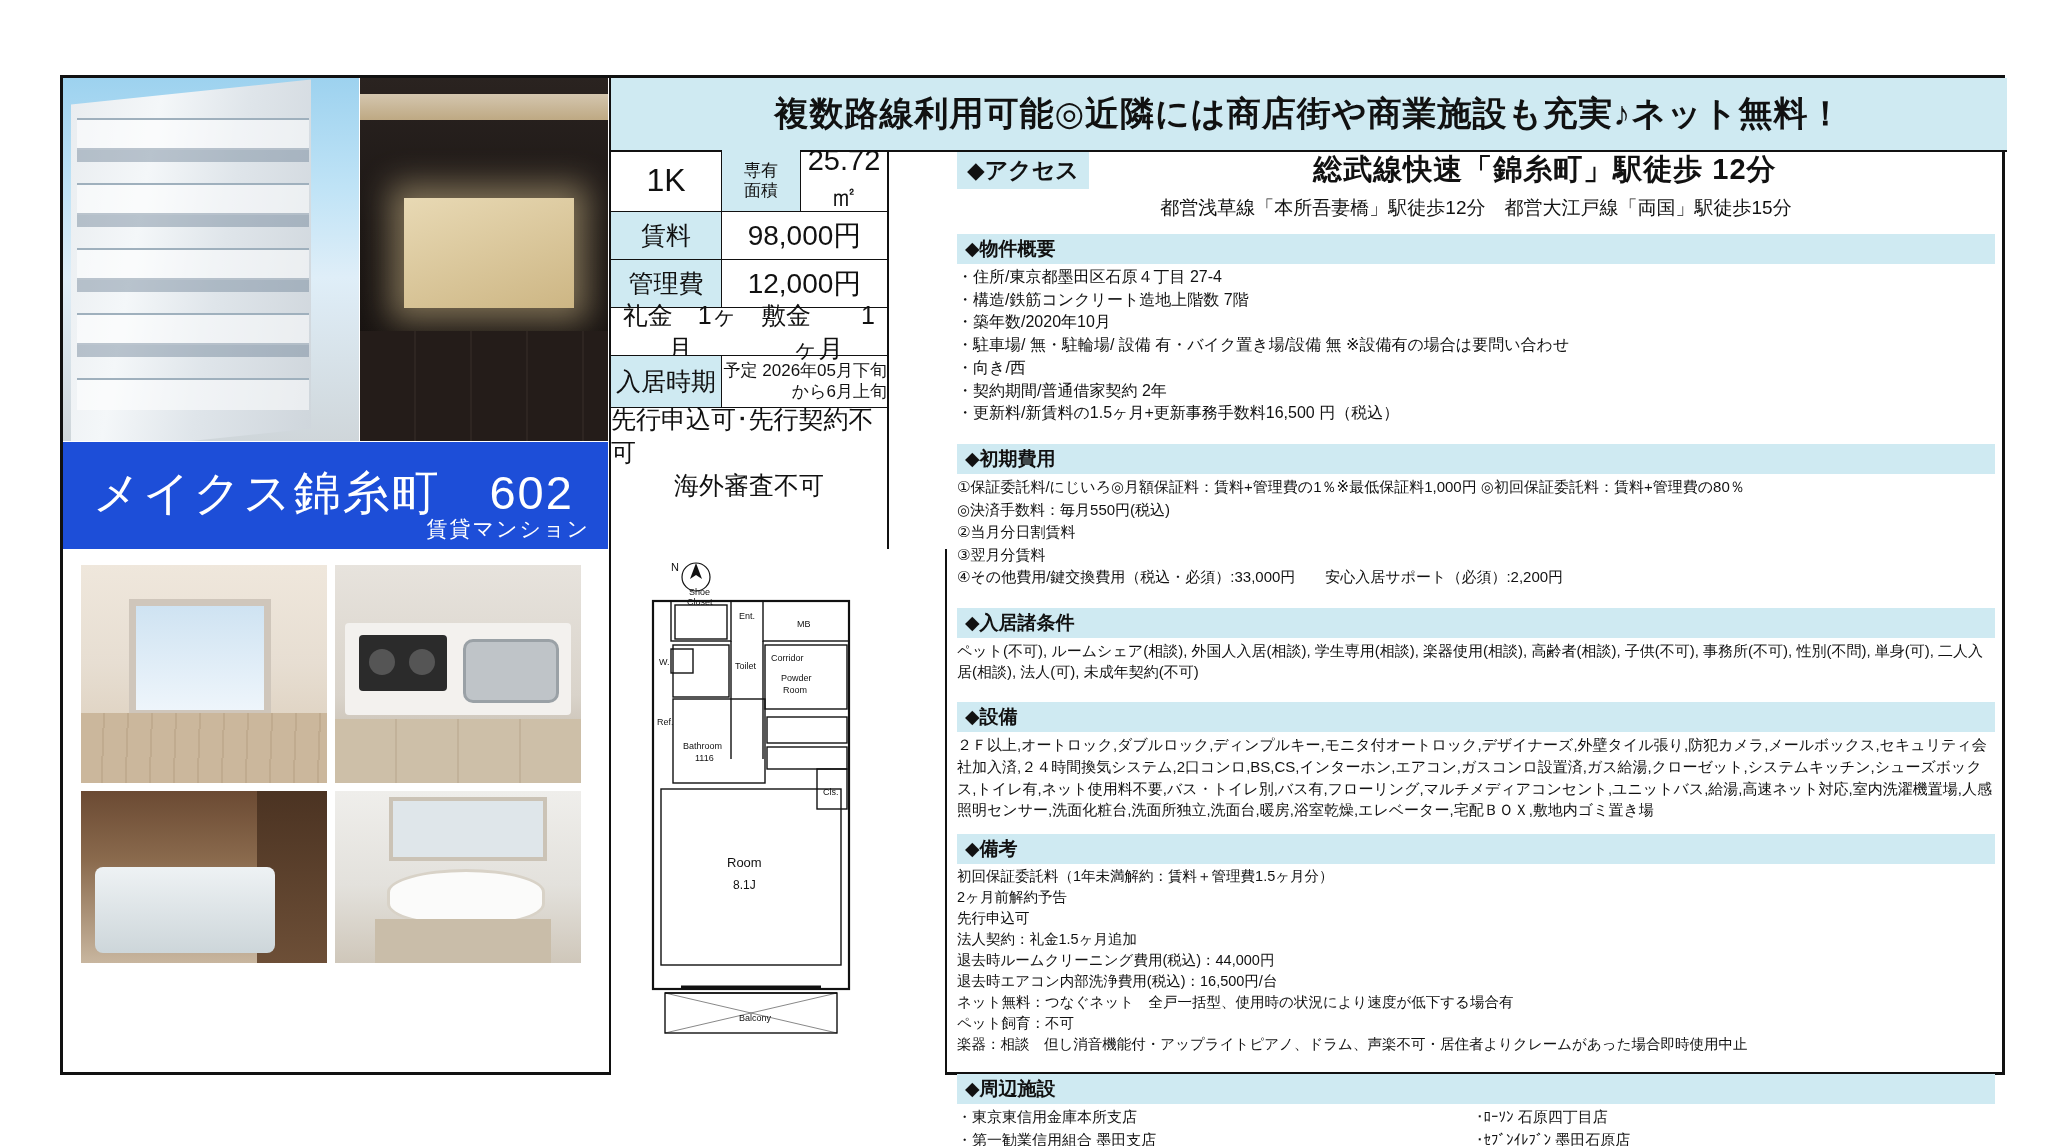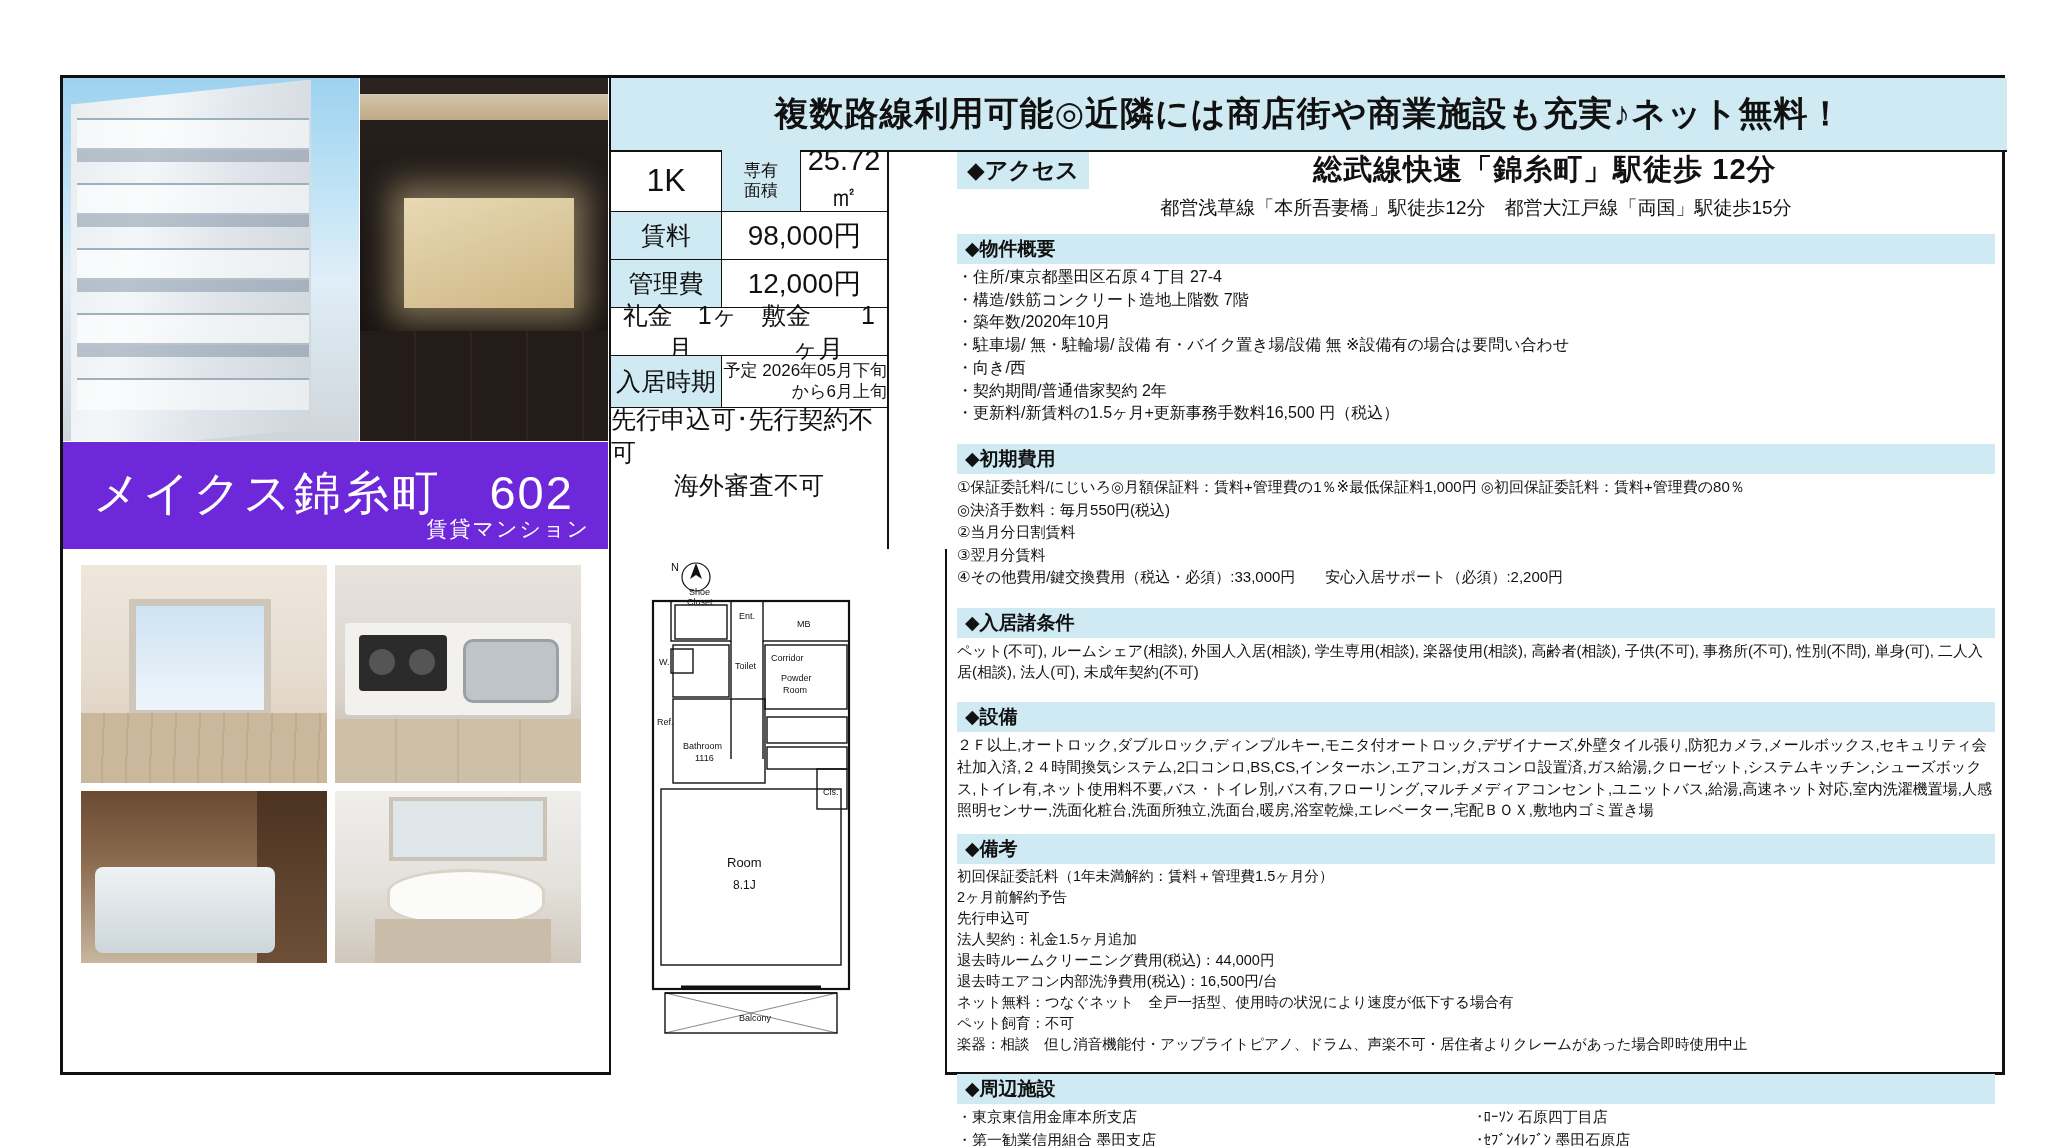--- a/index.html
+++ b/index.html
@@ -15,21 +15,21 @@
      background:linear-gradient(100deg,#e9edf0 0%,#f4f7f9 30%,#dfe5ea 60%,#cfd6dc 100%);
      transform:skewY(-6deg);}
   .ph-ext .flr{position:absolute;left:14px;width:232px;height:14px;background:rgba(110,130,150,.45);}
   .ph-ext .rail{position:absolute;left:14px;width:232px;height:30px;background:rgba(255,255,255,.55);border-top:2px solid #9fb0bd;}
   .ph-int1{left:297px;top:0;width:248px;height:363px;
     background:linear-gradient(180deg,#2a2320 0%,#1c1715 40%,#15100e 100%);}
   .ph-int1 .band{position:absolute;left:0;top:16px;width:100%;height:26px;background:linear-gradient(180deg,#f2e3c8,#d9c195);opacity:.85;}
   .ph-int1 .nich{position:absolute;left:44px;top:120px;width:170px;height:110px;background:linear-gradient(160deg,#e8d9b4,#cdb684);box-shadow:0 0 30px 14px rgba(240,215,160,.45);}
   .ph-int1 .tile{position:absolute;left:0;bottom:0;width:100%;height:110px;background:repeating-linear-gradient(90deg,#241c19 0 54px,#2e2521 54px 56px);}
 
-  .title-band{position:absolute;left:0;top:364px;width:545px;height:107px;background:#6d28d9;color:#fff;}
+  .title-band{position:absolute;left:0;top:364px;width:545px;height:107px;background:#1d4ed8;color:#fff;}
   .title-band .name{position:absolute;left:30px;top:20px;font-size:47px;letter-spacing:2px;}
   .title-band .kind{position:absolute;right:18px;bottom:6px;font-size:21px;letter-spacing:2px;}
 
   .ph-room{left:18px;top:487px;width:246px;height:218px;
     background:linear-gradient(180deg,#efe7dc 0%,#e7ded2 45%,#d8c9b4 100%);}
   .ph-room .win{position:absolute;left:48px;top:34px;width:128px;height:104px;background:linear-gradient(180deg,#cfe3f2,#eef5fb);border:7px solid #cfc6bb;}
   .ph-room .flr{position:absolute;left:0;bottom:0;width:100%;height:70px;background:repeating-linear-gradient(92deg,#cbb79c 0 22px,#c0ab8f 22px 24px);}
   .ph-kit{left:272px;top:487px;width:246px;height:218px;
     background:linear-gradient(180deg,#e7e3dd 0%,#d9d3ca 60%,#b9ae9f 100%);}
   .ph-kit .top{position:absolute;left:10px;top:58px;width:226px;height:92px;background:#f3f1ee;border-radius:4px;}

